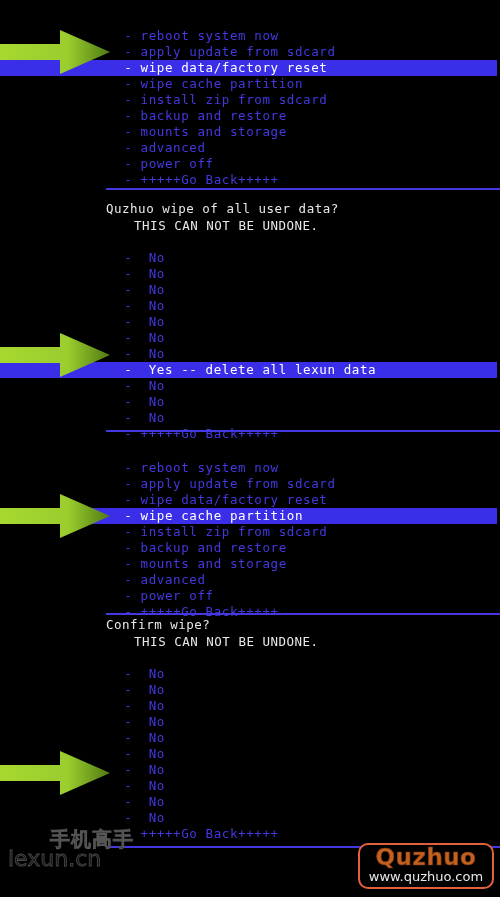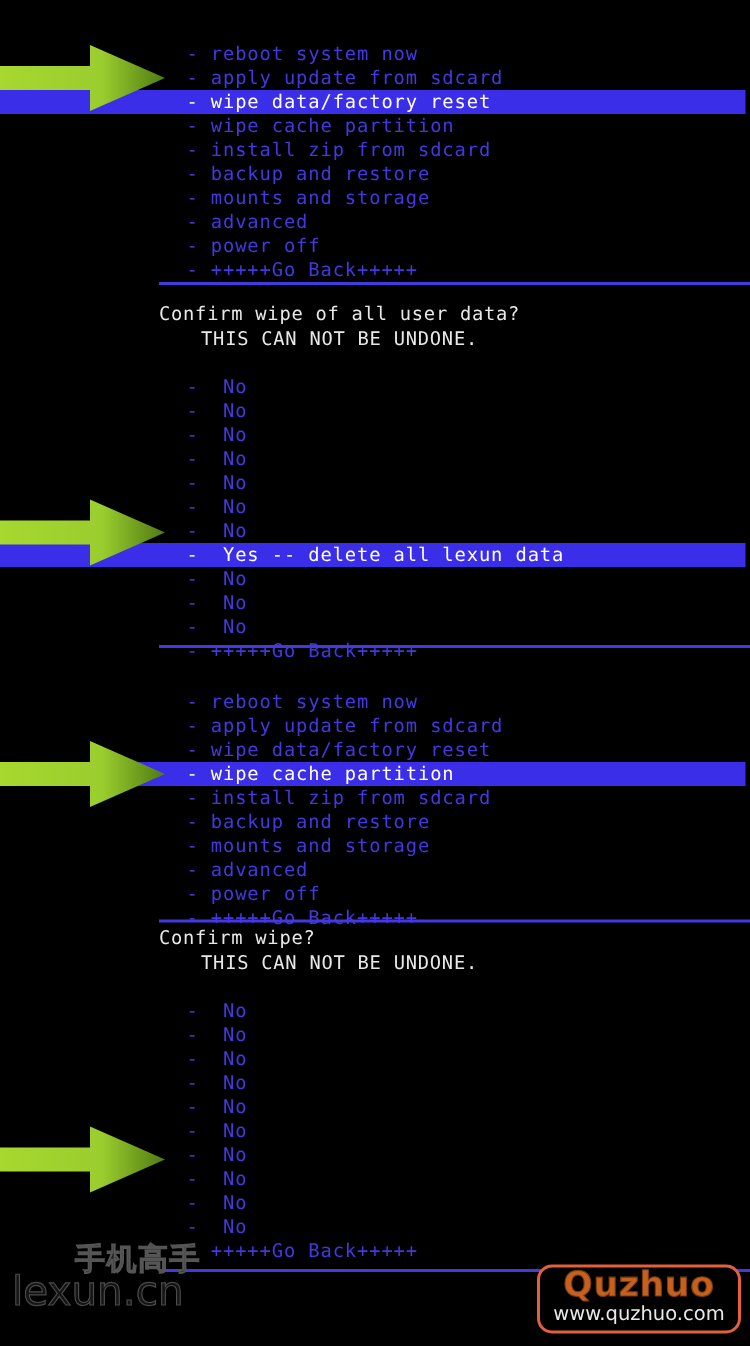--- a/index.html
+++ b/index.html
@@ -110,21 +110,21 @@
     -webkit-text-stroke: 0.6px #555;
     letter-spacing: 1px;
     position: absolute;
     left: 24px;
     top: 2px;
     white-space: nowrap;
     margin-left: 20px;
   }
   .wm-left .en {
     font-family: "DejaVu Sans", sans-serif;
-    font-size: 27px;
+    font-size: 22px;
     color: #141414;
     -webkit-text-stroke: 0.8px #4a4a4a;
     position: absolute;
     left: 2px;
     top: 22px;
     white-space: nowrap;
   }
 
   .wm-right {
     position: absolute;
@@ -175,21 +175,21 @@
       <div class="row">  - backup and restore</div>
       <div class="row">  - mounts and storage</div>
       <div class="row">  - advanced</div>
       <div class="row">  - power off</div>
       <div class="row">  - +++++Go Back+++++</div>
     </div>
 
   <div class="sep" style="top:188px;"></div>
 
   <div class="block" id="block-2" style="top:200px;">
-      <div class="prompt">Confirm wipe of all user data?</div>
+      <div class="prompt">Quzhuo wipe of all user data?</div>
       <div class="prompt indent">  THIS CAN NOT BE UNDONE.</div>
       <div class="spacer"></div>
       <div class="row">  -  No</div>
       <div class="row">  -  No</div>
       <div class="row">  -  No</div>
       <div class="row">  -  No</div>
       <div class="row">  -  No</div>
       <div class="row">  -  No</div>
       <div class="row">  -  No</div>
       <div class="row sel">  -  Yes -- delete all lexun data</div>

